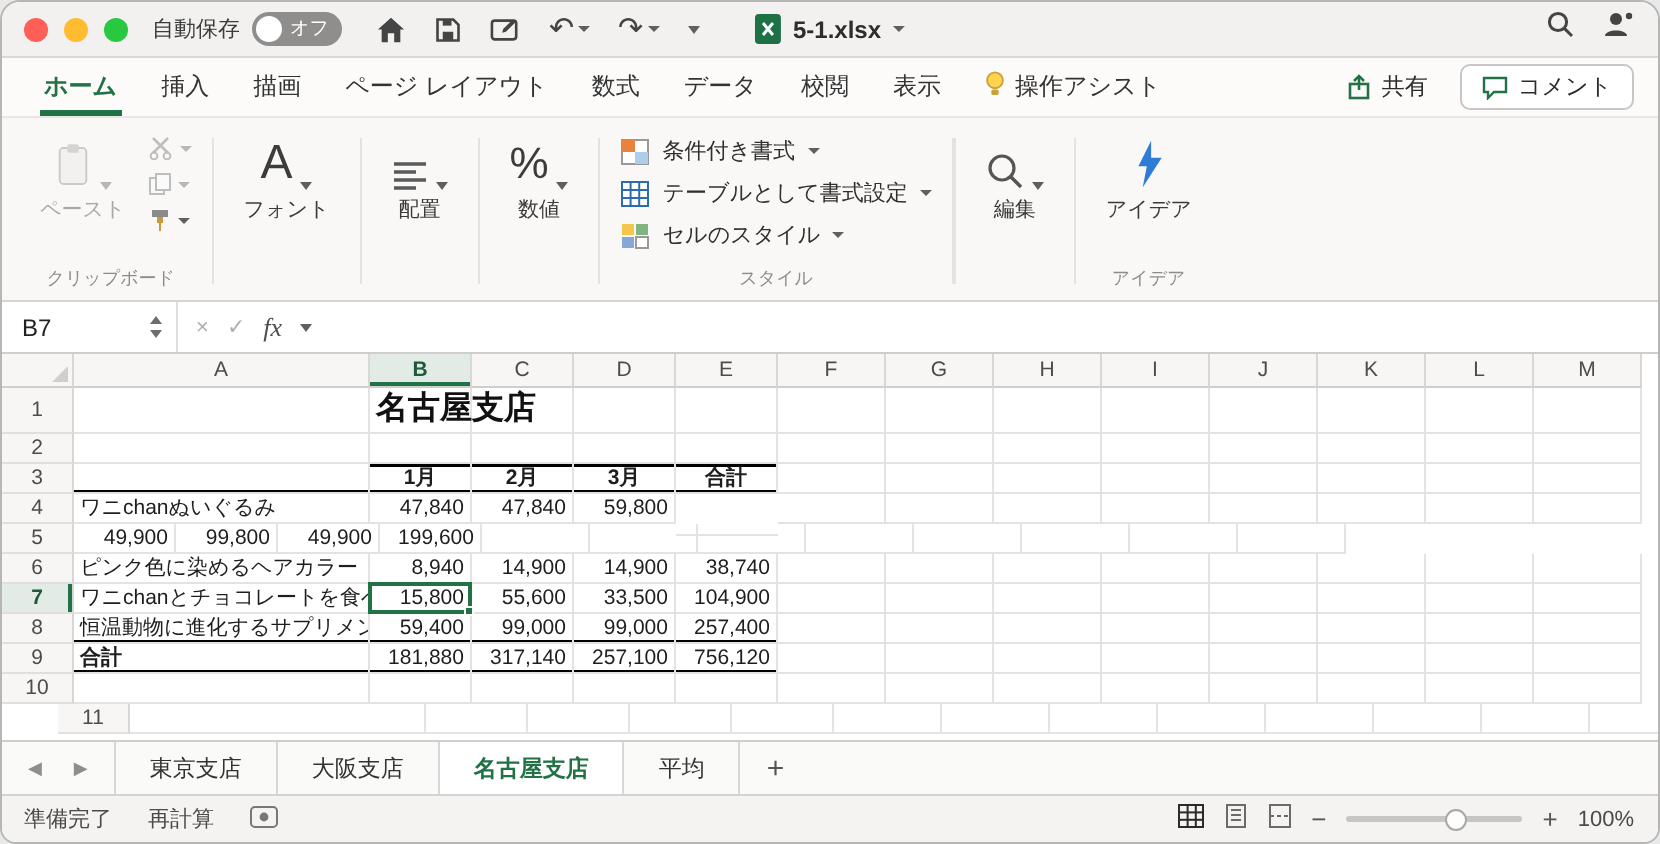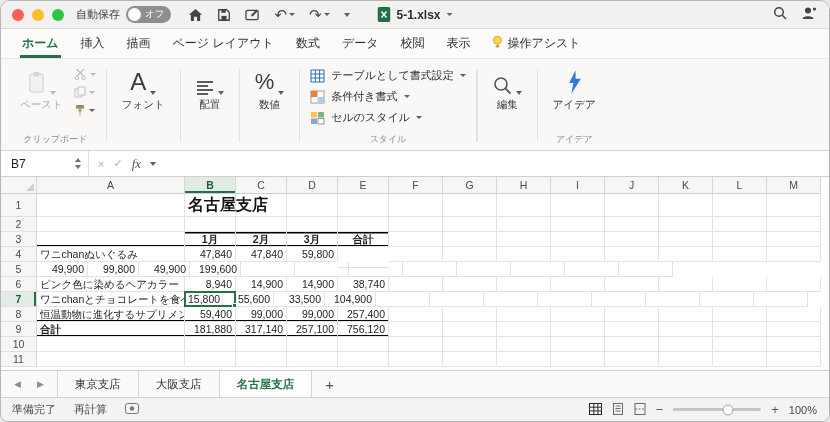--- a/index.html
+++ b/index.html
@@ -204,20 +204,36 @@
           <span>表示</span>
         </div>
         <div class="rtab">
           <span><svg width="11" height="14" viewBox="0 0 12 15">
               <circle cx="6" cy="5.5" r="4.3" fill="#ffd34d" stroke="#c9a23a"></circle>
               <rect x="4" y="10.5" width="4" height="3" rx="1" fill="#c9a23a"></rect>
             </svg></span>
           <span>操作アシスト</span>
         </div>
       </div>
+    <div class="tabrow-right">
+      <span class="sharebtn">
+        <svg width="13" height="13" viewBox="0 0 13 13">
+            <rect x="2" y="5" width="9" height="7" fill="none" stroke="#217346" stroke-width="1.3"></rect>
+            <line x1="6.5" y1="8" x2="6.5" y2="1" stroke="#217346" stroke-width="1.3"></line>
+            <path d="M4 3.5 L6.5 1 L9 3.5" fill="none" stroke="#217346" stroke-width="1.3"></path>
+          </svg>
+        <span>共有</span>
+      </span>
+      <span class="commentbtn">
+        <svg width="13" height="12" viewBox="0 0 13 12">
+            <path d="M1 1 h11 v7 h-6 l-3 3 v-3 h-2 Z" fill="none" stroke="#217346" stroke-width="1.2"></path>
+          </svg>
+        <span>コメント</span>
+      </span>
+    </div>
   </div>
 
   <div class="ribbon">
     <div class="rgroup">
       <div class="gcontent">
         <div class="bigbtn disabled">
           <div class="iconrow">
             <svg width="19" height="24" viewBox="0 0 20 25">
                 <rect x="3" y="3" width="14" height="19" rx="2" fill="#ece9e6" stroke="#8f8d8a"></rect>
                 <rect x="7" y="1" width="6" height="4.5" rx="1" fill="#a8a5a2"></rect>
@@ -303,36 +319,36 @@
       </div>
       <div class="glabel"></div>
     </div>
     <div class="gsep"></div>
 
     <div class="rgroup">
       <div class="gcontent">
         <div class="stylecol">
           <span class="styrow">
             <svg width="15" height="14" viewBox="0 0 15 14">
+                <rect x="1" y="1" width="13" height="12" fill="#fff" stroke="#999"></rect>
+                <rect x="1" y="1" width="6.5" height="6" fill="#e8833d"></rect>
+                <rect x="7.5" y="7" width="6.5" height="6" fill="#aecdeb"></rect>
+              </svg>
+            <span>条件付き書式</span>
+            <span class="chev sm"></span>
+          </span>
+          <span class="styrow">
+            <svg width="15" height="14" viewBox="0 0 15 14">
                 <rect x="1" y="1" width="13" height="12" fill="#fff" stroke="#2b6cb0"></rect>
                 <line x1="1" y1="5" x2="14" y2="5" stroke="#2b6cb0"></line>
                 <line x1="1" y1="9" x2="14" y2="9" stroke="#2b6cb0"></line>
                 <line x1="5.3" y1="1" x2="5.3" y2="13" stroke="#2b6cb0"></line>
                 <line x1="9.6" y1="1" x2="9.6" y2="13" stroke="#2b6cb0"></line>
               </svg>
             <span>テーブルとして書式設定</span>
-            <span class="chev sm"></span>
-          </span>
-          <span class="styrow">
-            <svg width="15" height="14" viewBox="0 0 15 14">
-                <rect x="1" y="1" width="13" height="12" fill="#fff" stroke="#999"></rect>
-                <rect x="1" y="1" width="6.5" height="6" fill="#e8833d"></rect>
-                <rect x="7.5" y="7" width="6.5" height="6" fill="#aecdeb"></rect>
-              </svg>
-            <span>条件付き書式</span>
             <span class="chev sm"></span>
           </span>
           <span class="styrow">
             <svg width="15" height="14" viewBox="0 0 15 14">
                 <rect x="1" y="1" width="6" height="5.5" fill="#f6c64a"></rect>
                 <rect x="8" y="1" width="6" height="5.5" fill="#7fb57f"></rect>
                 <rect x="1" y="7.5" width="6" height="5.5" fill="#89a7d6"></rect>
                 <rect x="8" y="7.5" width="6" height="5.5" fill="#fff" stroke="#999"></rect>
               </svg>
             <span>セルのスタイル</span>
@@ -503,21 +519,21 @@
           <div class="cell" style="width: 54px; line-height: 14px;"></div>
           <div class="cell" style="width: 54px; line-height: 14px;"></div>
           <div class="cell" style="width: 54px; line-height: 14px;"></div>
           <div class="cell" style="width: 54px; line-height: 14px;"></div>
           <div class="cell" style="width: 54px; line-height: 14px;"></div>
           <div class="cell" style="width: 54px; line-height: 14px;"></div>
         </div>
         <div class="grid-row" style="height: 15px;">
           <div class="row-h sel" style="line-height: 14px;">7</div>
           <div class="cell" style="width: 148px; line-height: 14px;">ワニchanとチョコレートを食べよう！</div>
-          <div class="cell num" style="width: 38px; line-height: 14px;">15,800</div>
+          <div class="cell num" style="width: 51px; line-height: 14px;">15,800</div>
           <div class="cell num" style="width: 51px; line-height: 14px;">55,600</div>
           <div class="cell num" style="width: 51px; line-height: 14px;">33,500</div>
           <div class="cell num" style="width: 51px; line-height: 14px;">104,900</div>
           <div class="cell" style="width: 54px; line-height: 14px;"></div>
           <div class="cell" style="width: 54px; line-height: 14px;"></div>
           <div class="cell" style="width: 54px; line-height: 14px;"></div>
           <div class="cell" style="width: 54px; line-height: 14px;"></div>
           <div class="cell" style="width: 54px; line-height: 14px;"></div>
           <div class="cell" style="width: 54px; line-height: 14px;"></div>
           <div class="cell" style="width: 54px; line-height: 14px;"></div>
@@ -564,21 +580,21 @@
           <div class="cell" style="width: 51px; line-height: 14px;"></div>
           <div class="cell" style="width: 54px; line-height: 14px;"></div>
           <div class="cell" style="width: 54px; line-height: 14px;"></div>
           <div class="cell" style="width: 54px; line-height: 14px;"></div>
           <div class="cell" style="width: 54px; line-height: 14px;"></div>
           <div class="cell" style="width: 54px; line-height: 14px;"></div>
           <div class="cell" style="width: 54px; line-height: 14px;"></div>
           <div class="cell" style="width: 54px; line-height: 14px;"></div>
           <div class="cell" style="width: 54px; line-height: 14px;"></div>
         </div>
-        <div class="grid-row" style="height: 15px;">
+        <div class="grid-row" style="height: 15px; padding-left: 28px;">
           <div class="row-h" style="line-height: 14px;">11</div>
           <div class="cell" style="width: 148px; line-height: 14px;"></div>
           <div class="cell" style="width: 51px; line-height: 14px;"></div>
           <div class="cell" style="width: 51px; line-height: 14px;"></div>
           <div class="cell" style="width: 51px; line-height: 14px;"></div>
           <div class="cell" style="width: 51px; line-height: 14px;"></div>
           <div class="cell" style="width: 54px; line-height: 14px;"></div>
           <div class="cell" style="width: 54px; line-height: 14px;"></div>
           <div class="cell" style="width: 54px; line-height: 14px;"></div>
           <div class="cell" style="width: 54px; line-height: 14px;"></div>
@@ -595,20 +611,21 @@
 
   <div class="sheettabs">
     <div class="navarrows">
       <span>◀</span>
       <span>▶</span>
     </div>
     <div id="sheet-tabs" style="display:flex;align-items:stretch;">
         <div class="stab">東京支店</div>
         <div class="stab">大阪支店</div>
         <div class="stab active">名古屋支店</div>
+        <div class="stab">平均</div>
       </div>
     <span class="addtab">+</span>
   </div>
 
   <div class="statusbar">
     <div class="sb-left">
       <span>準備完了</span>
       <span>再計算</span>
       <span>
         <svg width="14" height="11" viewBox="0 0 14 11">

